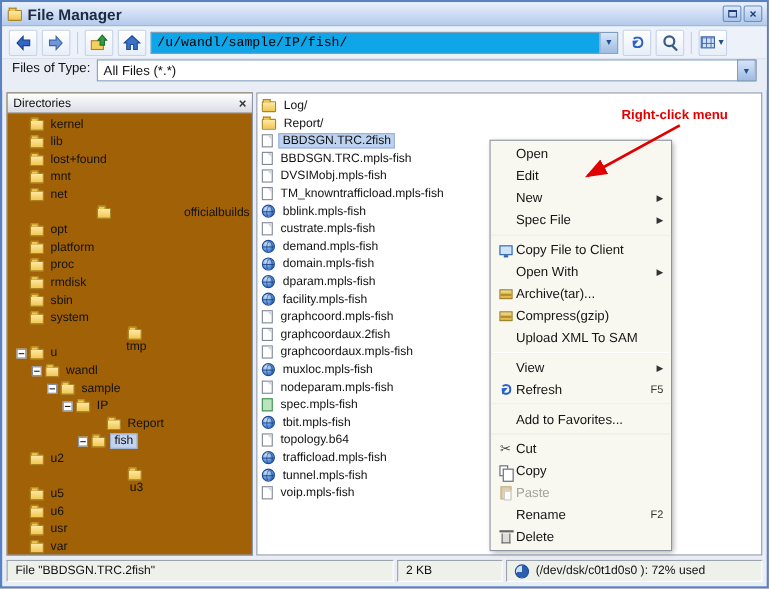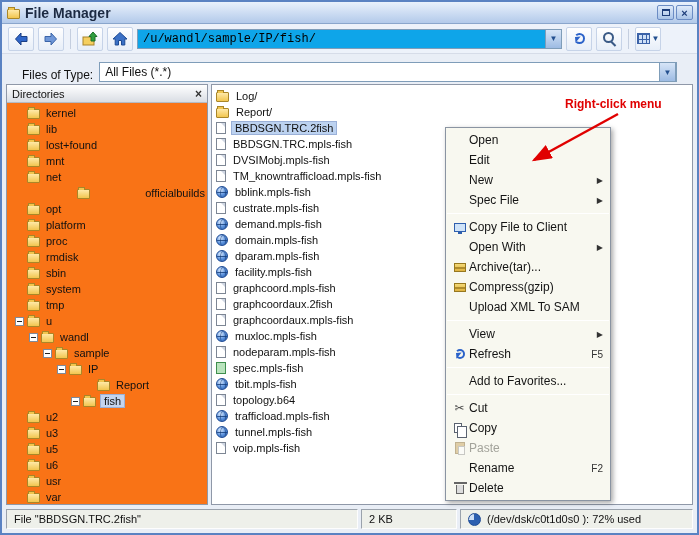--- a/index.html
+++ b/index.html
@@ -47,30 +47,30 @@
   .mag::after{content:"";position:absolute;left:10px;top:10px;width:6px;height:2px;
     background:#3a5a86;transform:rotate(45deg);transform-origin:0 0;}
   .grid-ic{width:13px;height:11px;border:1px solid #3b62a8;background:#cfe0f7;
     background-image:linear-gradient(#3b62a8 1px,transparent 1px),
                      linear-gradient(90deg,#3b62a8 1px,transparent 1px);
     background-size:100% 5px,4px 100%;}
   .dd-arrow{font-size:8px;color:#234f8f;margin-left:2px;}
   .dd-arrow::before{content:"▼";}
 
   
-  .filter-row{height:28px;display:flex;align-items:flex-end;padding:0 20px;gap:6px;
+  .filter-row{height:28px;display:flex;align-items:flex-start;padding:0 9px;gap:6px;
     background:#e9eef6;}
   .filter-label{font-size:12px;color:#111;white-space:nowrap;}
   .type-combo{flex:1;height:20px;border:1px solid #7f9db9;background:#fff;
     display:flex;align-items:center;}
   .type-value{flex:1;font-size:12px;padding:0 5px;color:#111;}
 
   
   .main{position:absolute;top:82px;left:4px;right:4px;bottom:28px;display:flex;gap:3px;}
-  .dir-panel{width:202px;background:#f97316;border:1px solid #8f98a8;display:flex;flex-direction:column;}
+  .dir-panel{width:224px;background:#a16207;border:1px solid #8f98a8;display:flex;flex-direction:column;}
   .dir-header{height:18px;display:flex;align-items:center;justify-content:space-between;
     padding:0 5px;background:linear-gradient(#ffffff,#d9dde4);border-bottom:1px solid #b4bac4;
     font-size:11px;color:#111;}
   .dir-close{font-size:12px;font-weight:bold;color:#333;line-height:1;}
   .dir-close::before{content:"×";}
   .tree{flex:1;overflow:hidden;padding-top:2px;font-size:11px;}
   .tree-row{height:16px;display:flex;align-items:center;white-space:nowrap;}
   .exp-slot{width:12px;display:flex;justify-content:flex-start;flex:none;}
   .exp{width:9px;height:9px;border:1px solid #808a99;background:#fff;position:relative;}
   .exp::before{content:"";position:absolute;left:1px;top:3px;width:5px;height:1px;background:#222;}
@@ -273,21 +273,21 @@
           <div class="tree-row" style="padding-left: 8px;">
             <span class="exp-slot"></span>
             <span class="i-folder"></span>
             <span class="tree-label">sbin</span>
           </div>
           <div class="tree-row" style="padding-left: 8px;">
             <span class="exp-slot"></span>
             <span class="i-folder"></span>
             <span class="tree-label">system</span>
           </div>
-          <div class="tree-row" style="padding-left: 8px;">
+          <div class="tree-row" style="padding-left: 8px; flex-direction: column;">
             <span class="exp-slot"></span>
             <span class="i-folder"></span>
             <span class="tree-label">tmp</span>
           </div>
           <div class="tree-row" style="padding-left: 8px;">
             <span class="exp-slot">
               <span class="exp"></span>
             </span>
             <span class="i-folder"></span>
             <span class="tree-label">u</span>
@@ -323,21 +323,21 @@
               <span class="exp"></span>
             </span>
             <span class="i-folder"></span>
             <span class="tree-label sel">fish</span>
           </div>
           <div class="tree-row" style="padding-left: 8px;">
             <span class="exp-slot"></span>
             <span class="i-folder"></span>
             <span class="tree-label">u2</span>
           </div>
-          <div class="tree-row" style="padding-left: 8px;">
+          <div class="tree-row" style="padding-left: 8px; flex-direction: column;">
             <span class="exp-slot"></span>
             <span class="i-folder"></span>
             <span class="tree-label">u3</span>
           </div>
           <div class="tree-row" style="padding-left: 8px;">
             <span class="exp-slot"></span>
             <span class="i-folder"></span>
             <span class="tree-label">u5</span>
           </div>
           <div class="tree-row" style="padding-left: 8px;">

